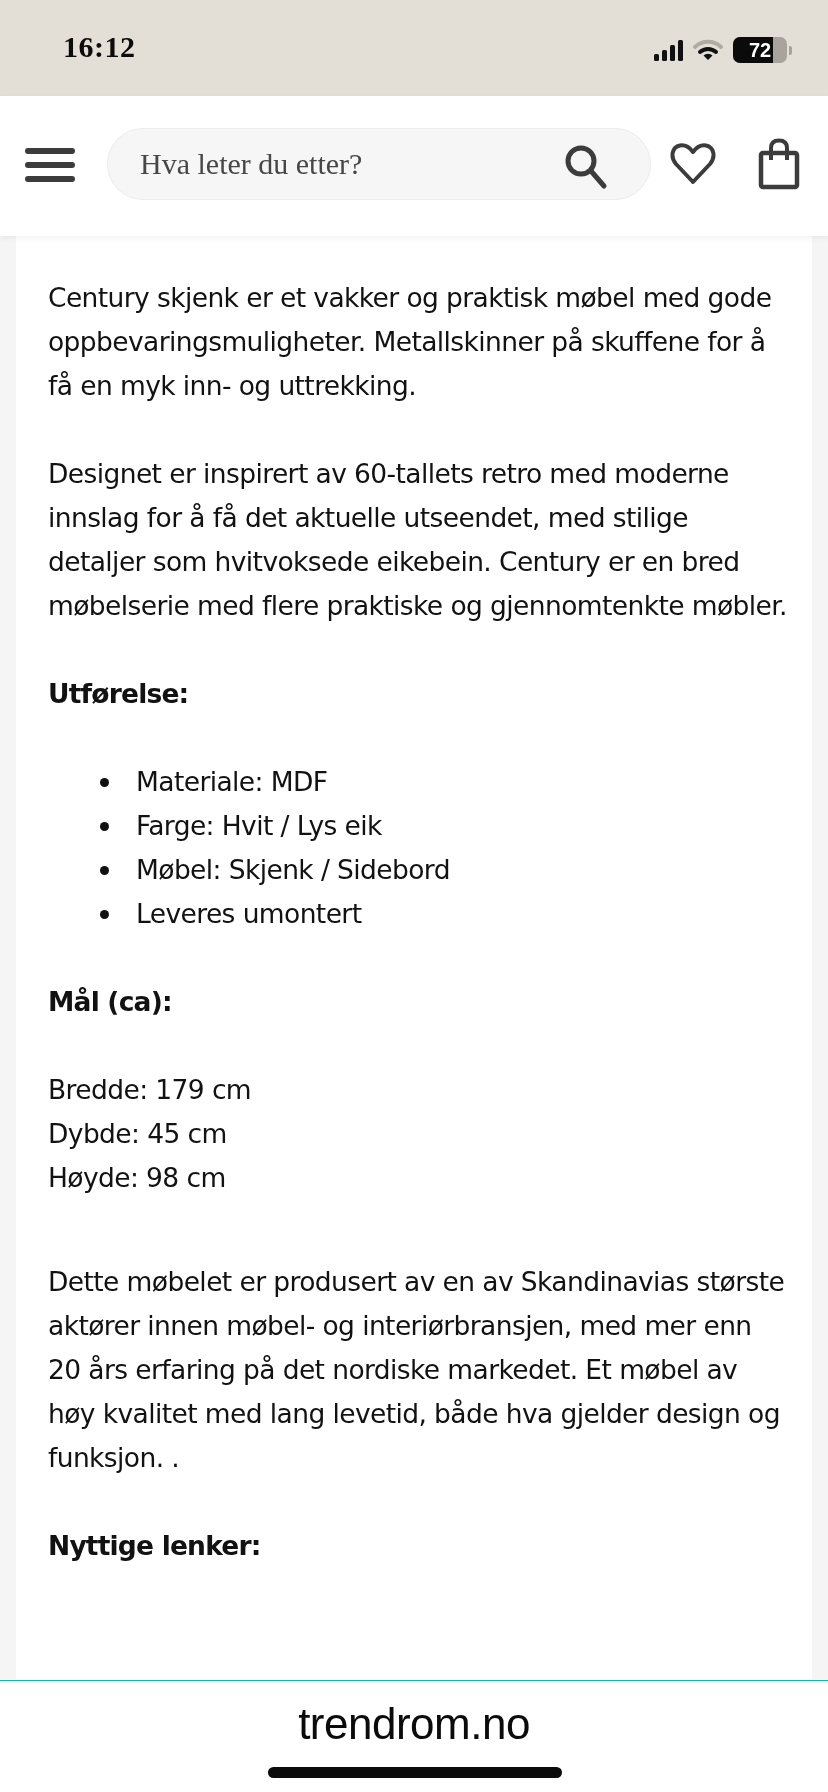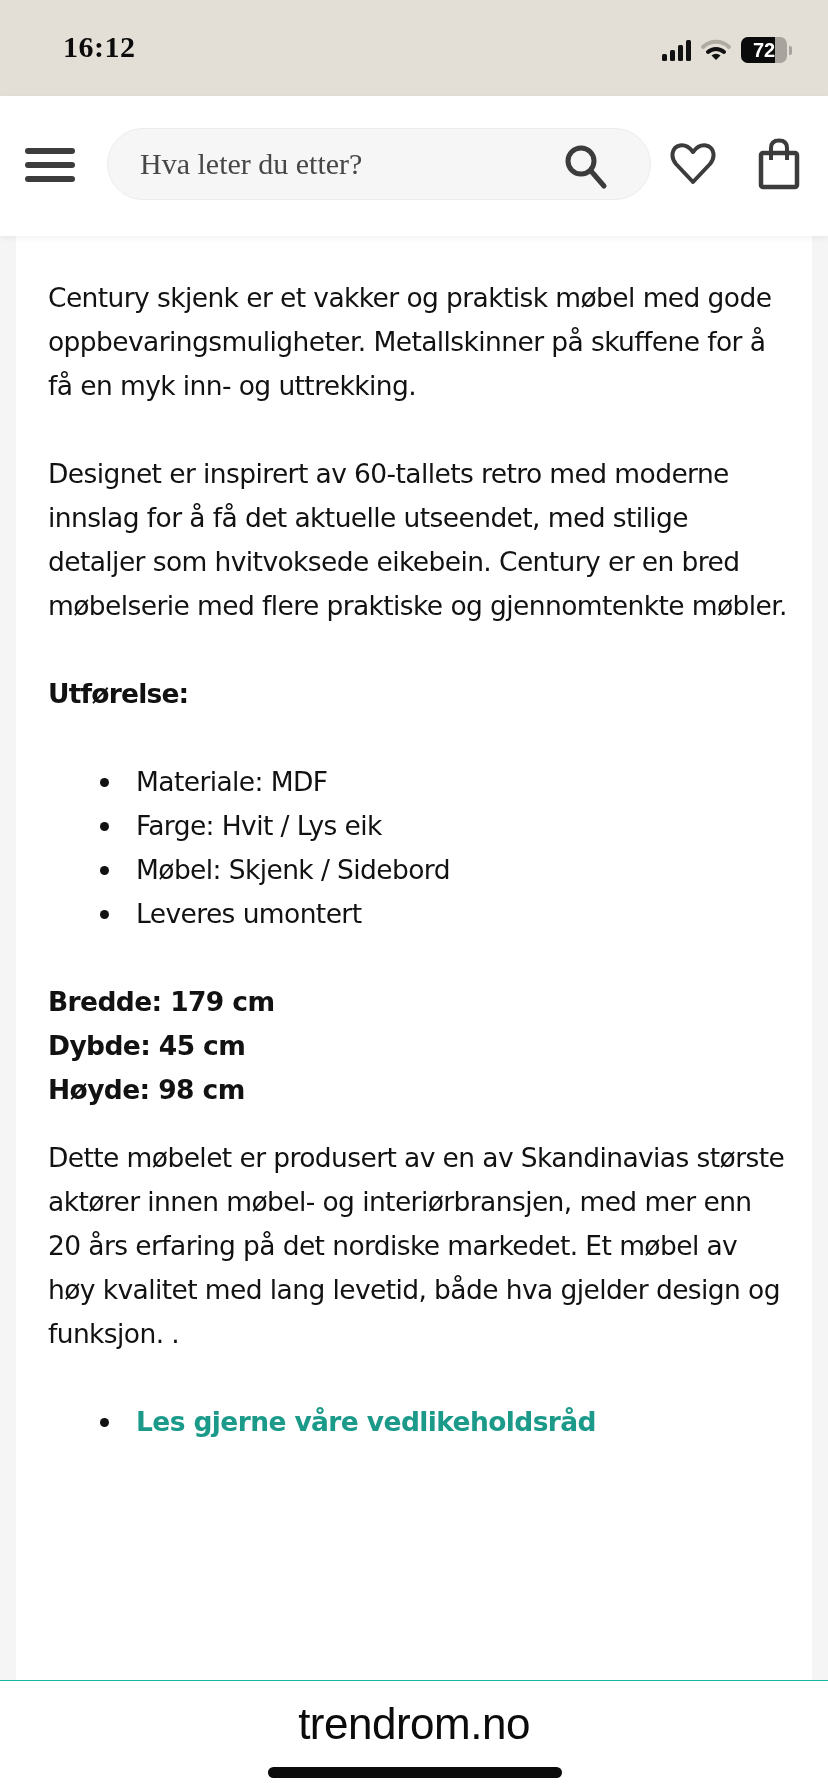--- a/index.html
+++ b/index.html
@@ -5,21 +5,21 @@
   * { box-sizing: border-box; margin: 0; padding: 0; }
   html, body { width: 828px; height: 1792px; overflow: hidden; background: #ffffff; }
   body { position: relative; font-family: "Liberation Sans", sans-serif; color: #111; }
 
   
   .status-bar { position: absolute; left: 0; top: 0; width: 828px; height: 96px; background: #e3ded6; }
   .status-time { position: absolute; left: 63px; top: 30px; font-size: 30px; font-weight: 700; letter-spacing: 0.5px; color: #0b0b0b; font-family: Liberation Serif, serif; }
   .status-icons { position: absolute; right: 36px; top: 36px; height: 28px; display: flex; align-items: center; gap: 10px; }
   .signal { display: flex; align-items: flex-end; gap: 3px; height: 22px; }
   .signal span { display: block; width: 5px; background: #111; border-radius: 1.5px; }
-  .battery { position: relative; width: 46px; height: 26px; border-radius: 7px; background: #a8a39c; overflow: hidden; }
+  .battery { position: relative; width: 54px; height: 26px; border-radius: 7px; background: #a8a39c; overflow: hidden; }
   .battery .fill { position: absolute; left: 0; top: 0; bottom: 0; width: 74%; background: #0b0b0b; }
   .battery .pct { position: absolute; left: 0; right: 0; top: 0; bottom: 0; display: flex; align-items: center; justify-content: center; color: #fff; font-size: 20px; font-weight: 700; }
   .battery-cap { width: 3px; height: 9px; background: #a8a39c; border-radius: 0 2px 2px 0; margin-left: -8px; }
 
   
   .site-header { position: absolute; left: 0; top: 96px; width: 828px; height: 140px; background: #fff; box-shadow: 0 2px 6px rgba(0,0,0,0.06); z-index: 3; }
   .menu-btn { position: absolute; left: 25px; top: 52px; width: 50px; height: 34px; display: flex; flex-direction: column; justify-content: space-between; cursor: pointer; }
   .menu-btn span { display: block; height: 6px; border-radius: 3px; background: #3c3c3c; }
   .search-box { position: absolute; left: 107px; top: 32px; width: 544px; height: 72px; border-radius: 36px; background: #f6f6f6; border: 1px solid #ececec; }
   .search-input { position: absolute; left: 32px; top: 0; height: 70px; width: 400px; border: none; background: transparent; font-size: 30px; color: #7f1d1d; font-family: Liberation Serif, serif; outline: none; }
@@ -30,21 +30,21 @@
 
   
   .page-bg { position: absolute; left: 0; top: 236px; width: 828px; height: 1444px; background: #f5f5f5; }
   .content-card { position: absolute; left: 16px; top: 236px; width: 796px; height: 1444px; background: #fff; overflow: hidden; }
   .content { position: absolute; left: 32px; top: 40px; width: 740px; font-family: "DejaVu Sans", sans-serif; font-size: 26.5px; line-height: 44px; color: #121212; letter-spacing: -0.6px; }
   .content p { margin: 0 0 44px 0; }
   .content h4 { font-weight: 700; font-size: 26.5px; margin: 0 0 44px 0; letter-spacing: -0.8px; }
   .content ul { margin: 0 0 44px 0; padding-left: 80px; list-style: none; }
   .content ul li { position: relative; margin-left: 8px; }
   .content ul li::before { content: ""; position: absolute; left: -36px; top: 18px; width: 9px; height: 9px; border-radius: 50%; background: #111; }
-  .content .dims { margin-bottom: 24px; font-weight: bold; }
+  .content .dims { margin-bottom: 60px; }
   .content .dims div { }
   .link-item a { color: #1b9a8a; font-weight: 700; text-decoration: none; }
 
   
   .bottom-bar { position: absolute; left: 0; top: 1680px; width: 828px; height: 112px; background: #fff; border-top: 1px solid #14b8a6; z-index: 4; }
   .url-text { position: absolute; left: 0; right: 0; top: 18px; text-align: center; font-size: 44px; color: #0b0b0b; font-family: "Liberation Sans", sans-serif; letter-spacing: -0.5px; }
   .home-indicator { position: absolute; left: 268px; top: 86px; width: 294px; height: 11px; border-radius: 6px; background: #0b0b0b; }
 </style>
 </head>
 <body>
@@ -98,30 +98,27 @@
   <div class="content">
     <p>Century skjenk er et vakker og praktisk møbel med gode oppbevaringsmuligheter. Metallskinner på skuffene for å få en myk inn- og uttrekking.</p>
     <p>Designet er inspirert av 60-tallets retro med moderne innslag for å få det aktuelle utseendet, med stilige detaljer som hvitvoksede eikebein. Century er en bred møbelserie med flere praktiske og gjennomtenkte møbler.</p>
     <h4>Utførelse:</h4>
     <ul>
       <li>Materiale: MDF</li>
       <li>Farge: Hvit / Lys eik</li>
       <li>Møbel: Skjenk / Sidebord</li>
       <li>Leveres umontert</li>
     </ul>
+    <h4>Mål (ca):</h4>
     <div class="dims">
       <div>Bredde: 179 cm</div>
       <div>Dybde: 45 cm</div>
       <div>Høyde: 98 cm</div>
     </div>
     <p>Dette møbelet er produsert av en av Skandinavias største aktører innen møbel- og interiørbransjen, med mer enn 20 års erfaring på det nordiske markedet. Et møbel av høy kvalitet med lang levetid, både hva gjelder design og funksjon. .</p>
-    <ul>
-      <li class="link-item">
-        <a>Les gjerne våre vedlikeholdsråd</a>
-      </li>
-    </ul>
+    <h4>Nyttige lenker:</h4>
   </div>
 </div>
 
 <div class="bottom-bar">
   <div class="url-text">trendrom.no</div>
   <div class="home-indicator"></div>
 </div>
 
 </body></html>

